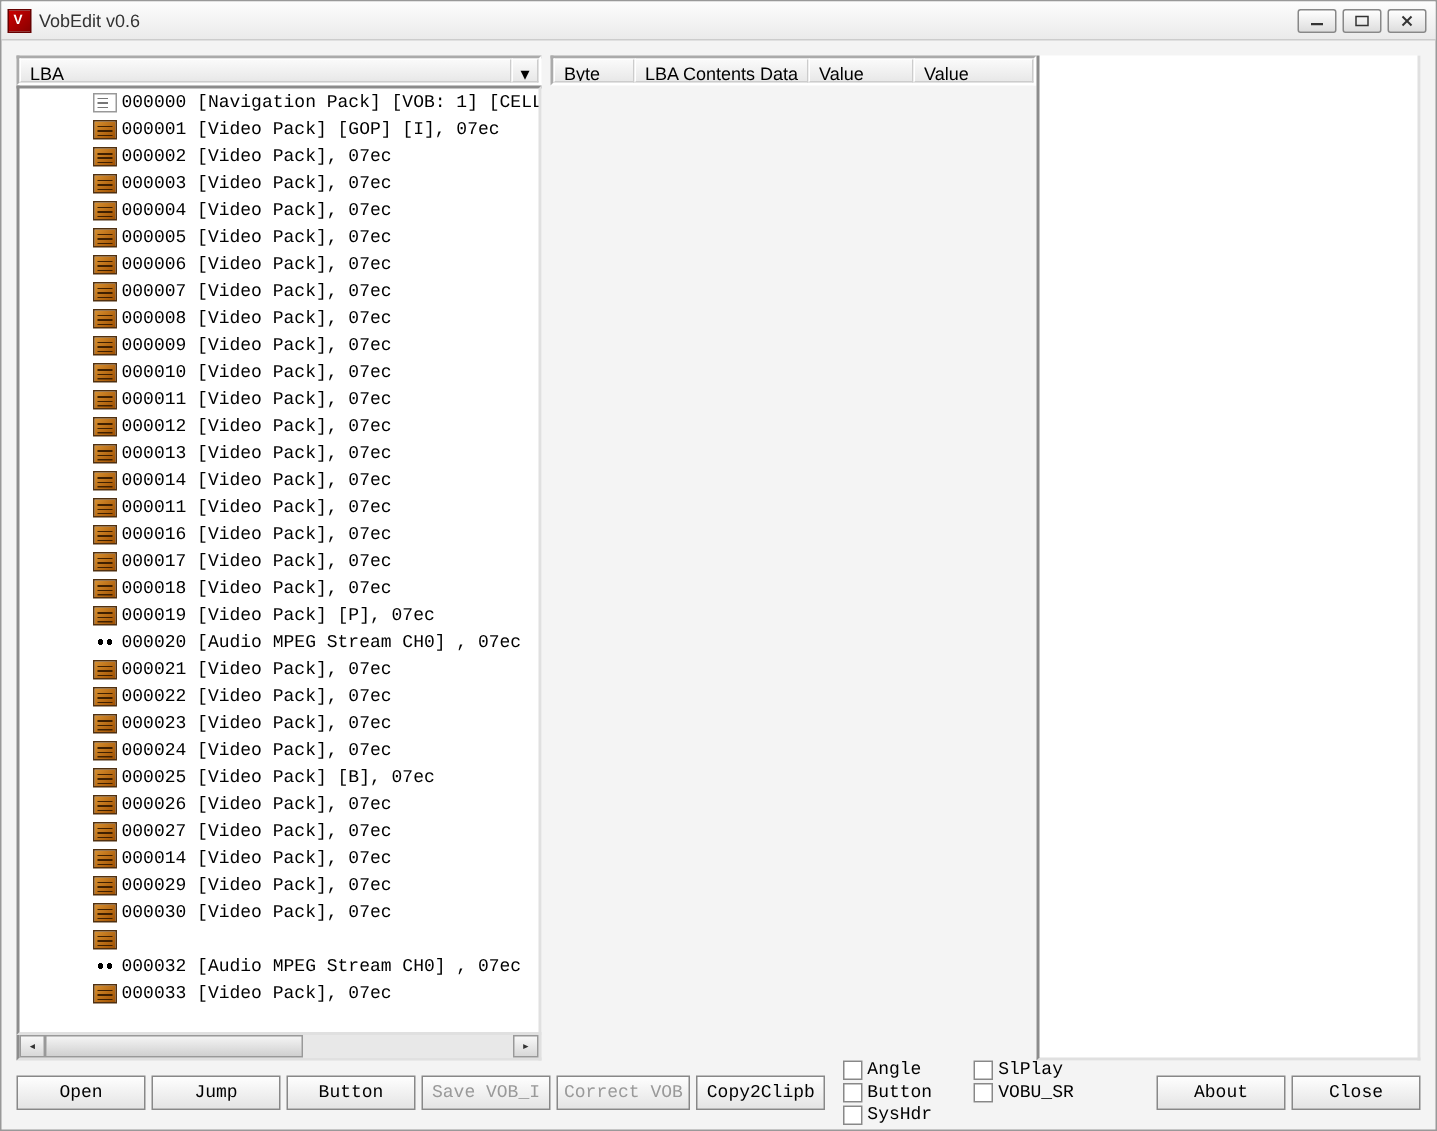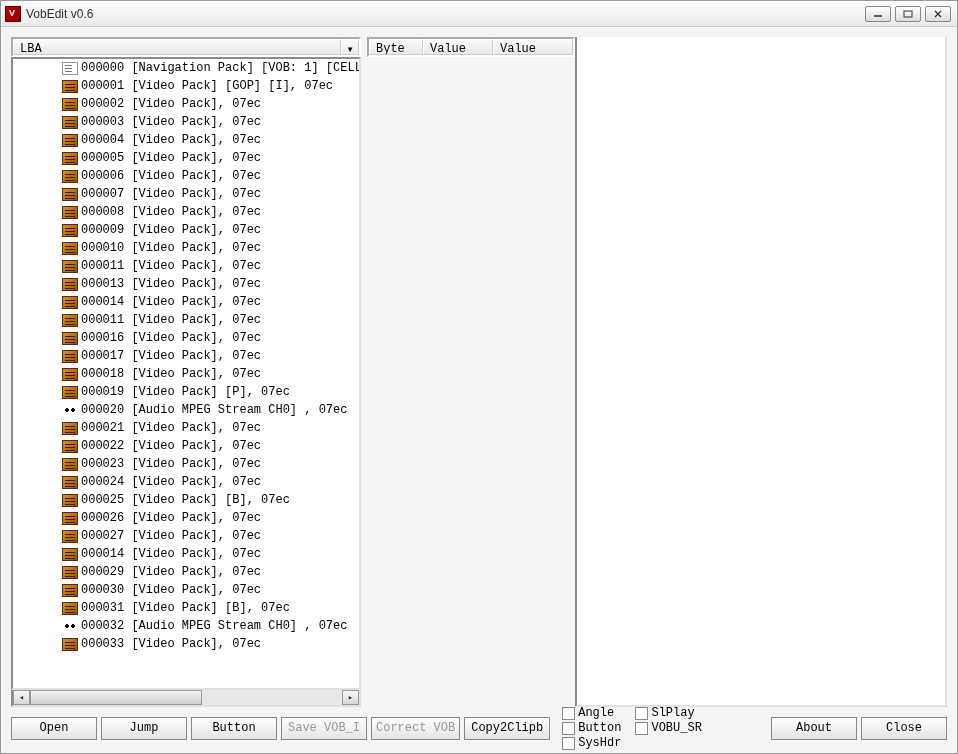--- a/index.html
+++ b/index.html
@@ -79,21 +79,21 @@
   background: #f0f0f0;
   display: flex;
 }
 .col-cell {
   border-right: 1px solid #ccc;
   border-bottom: 1px solid #ccc;
   border-top: 1px solid #fff;
   border-left: 1px solid #fff;
   background: linear-gradient(#fafafa,#e8e8e8);
   padding: 2px 6px;
-  font-family: Liberation Mono, monospace;
+  font-family: Liberation Sans, sans-serif;
   font-size: 12px;
   white-space: nowrap;
   overflow: hidden;
 }
 .listbox {
   flex: 1;
   border: 2px inset #e0e0e0;
   background: #fff;
   overflow-y: scroll;
   overflow-x: hidden;
@@ -187,21 +187,21 @@
   padding: 0 4px;
   cursor: pointer;
   display:flex; align-items:center; justify-content:center;
   min-width: 86px;
 }
 .btn.disabled { color:#999; }
 .checkbox-group {
   display:grid;
   grid-template-columns: auto auto;
   grid-template-rows: auto auto auto;
-  gap: 1px 14px;
+  gap: 1px 28px;
   padding: 0 8px;
   align-items:center;
 }
 .cb-row { display:flex; align-items:center; gap:3px; font-family:"Courier New",monospace; font-size:12px; white-space:nowrap;}
 .cb {
   width:13px; height:13px;
   border:1px solid #888;
   background:#fff;
 }
 .spacer { flex: 1; }
@@ -287,20 +287,24 @@
             <div class="list-row">
               <span class="row-icon "></span>
               <span>000010 [Video Pack], 07ec</span>
             </div>
             <div class="list-row">
               <span class="row-icon "></span>
               <span>000011 [Video Pack], 07ec</span>
             </div>
             <div class="list-row">
               <span class="row-icon "></span>
+              <span>000012 [Video Pack], 07ec</span>
+            </div>
+            <div class="list-row">
+              <span class="row-icon "></span>
               <span>000013 [Video Pack], 07ec</span>
             </div>
             <div class="list-row">
               <span class="row-icon "></span>
               <span>000014 [Video Pack], 07ec</span>
             </div>
             <div class="list-row">
               <span class="row-icon "></span>
               <span>000011 [Video Pack], 07ec</span>
             </div>
@@ -359,21 +363,20 @@
             <div class="list-row">
               <span class="row-icon "></span>
               <span>000029 [Video Pack], 07ec</span>
             </div>
             <div class="list-row">
               <span class="row-icon "></span>
               <span>000030 [Video Pack], 07ec</span>
             </div>
             <div class="list-row">
               <span class="row-icon "></span>
-              <span>000031 [Video Pack] [B], 07ec</span>
             </div>
             <div class="list-row">
               <span class="row-icon audio"></span>
               <span>000032 [Audio MPEG Stream CH0] , 07ec</span>
             </div>
             <div class="list-row">
               <span class="row-icon "></span>
               <span>000033 [Video Pack], 07ec</span>
             </div>
           </div>
@@ -383,20 +386,21 @@
         <div class="hscroll-track">
           <div class="hscroll-thumb"></div>
         </div>
         <div class="hscroll-btn">▸</div>
       </div>
     </div>
 
     <div class="right-panel">
       <div class="col-header">
         <div class="col-cell" style="width:54px">Byte</div>
+        <div class="col-cell" style="flex:1">LBA Contents Data</div>
         <div class="col-cell" style="width:70px">Value</div>
         <div class="col-cell" style="width:80px">Value</div>
       </div>
       <div class="right-list"></div>
     </div>
 
   </div>
 
   <div class="bottom-bar">
     <div class="btn">Open</div>

